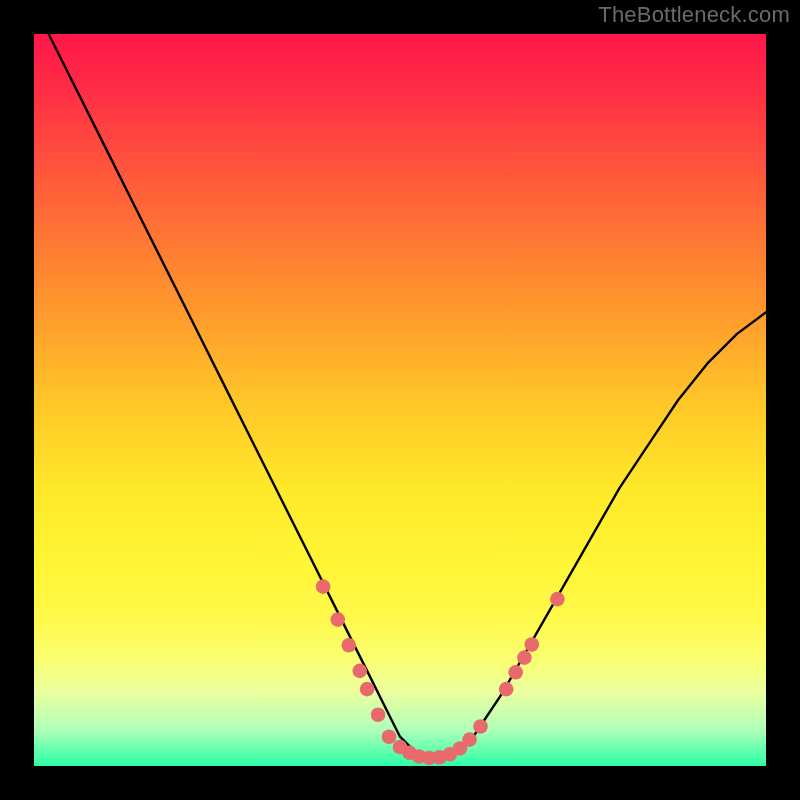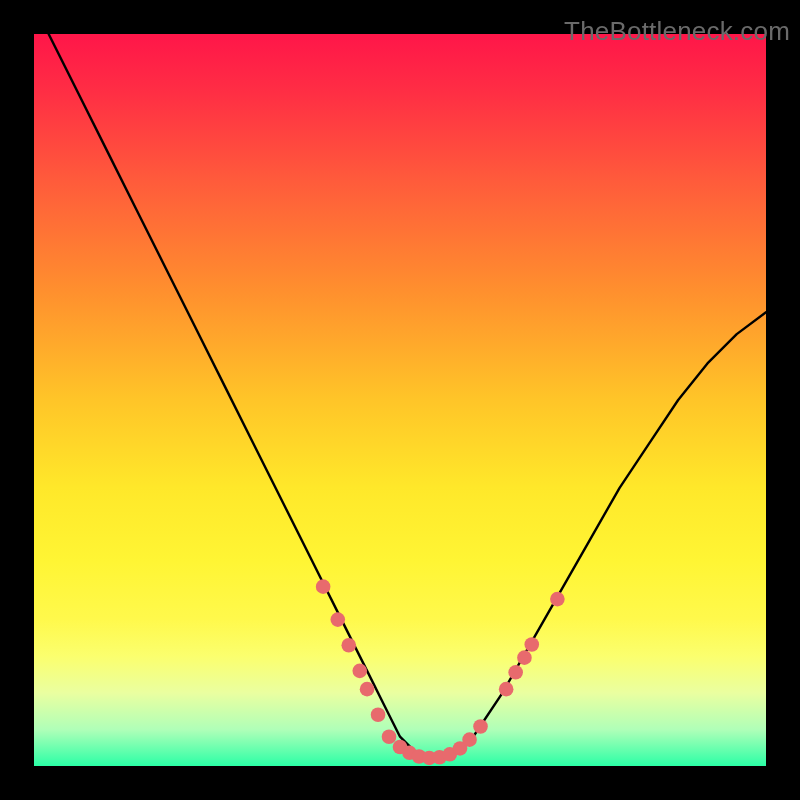--- a/index.html
+++ b/index.html
@@ -34,24 +34,24 @@
       #fff534 72%,
       #fff94c 80%,
       #fbff6e 85%,
       #eaffa0 90%,
       #b0ffb8 95%,
       #2bffa6 100%
     );
   }
   .watermark {
     position: absolute;
-    top: 16px;
+    top: 2px;
     right: 10px;
     font-family: Arial, Helvetica, sans-serif;
-    font-size: 26px;
+    font-size: 22px;
     color: #6a6a6a;
     letter-spacing: 0.2px;
     user-select: none;
   }
   svg {
     position: absolute;
     left: 0;
     top: 0;
   }
 </style>

